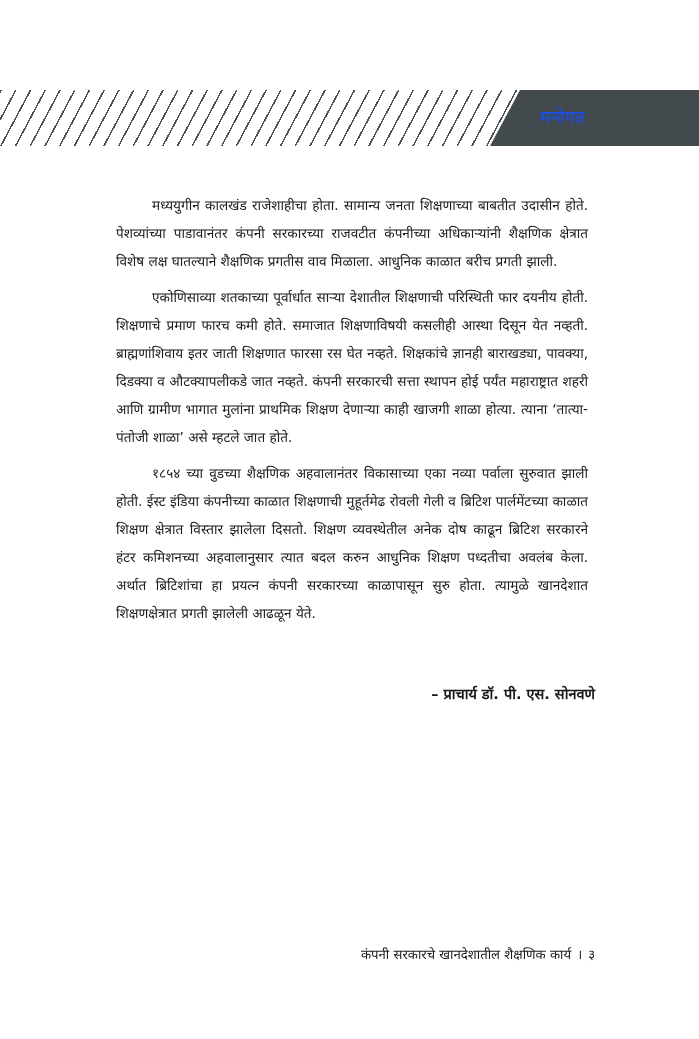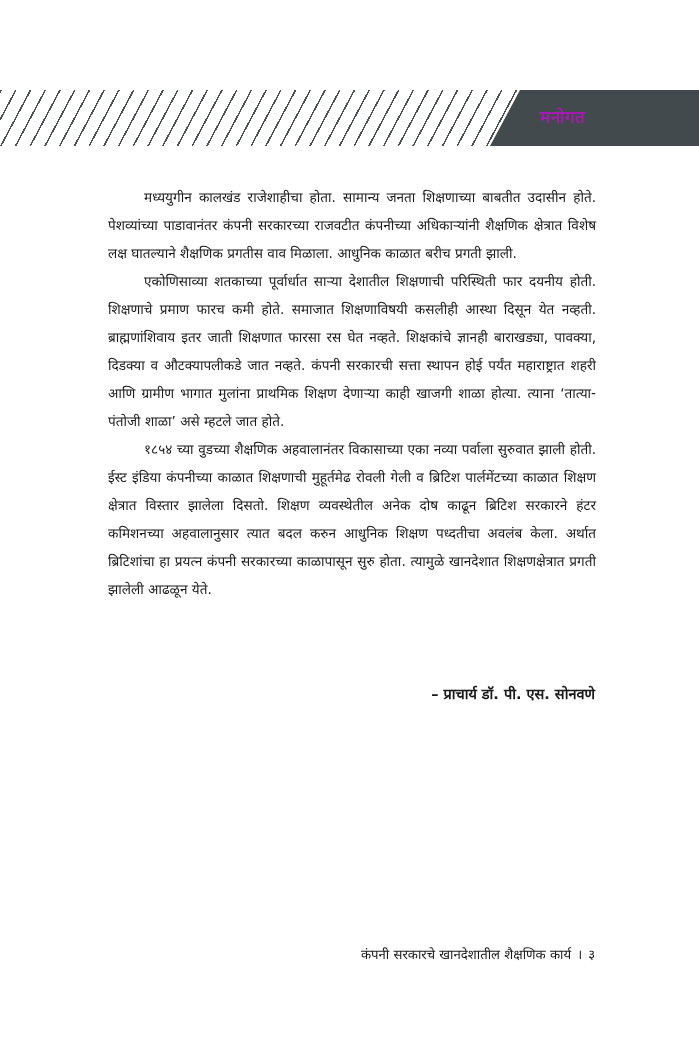--- a/index.html
+++ b/index.html
@@ -42,39 +42,39 @@
       top: 0;
       width: 209px;
       height: 56px;
       background: #434a4d;
       clip-path: polygon(30px 0, 209px 0, 209px 56px, 0 56px);
     }
     .tab-title {
       position: absolute;
       left: 540px;
       top: 12px;
-      color: #a21caf;
+      color: #1d4ed8;
       font-family: "DejaVu Sans", sans-serif;
       font-size: 17px;
       font-weight: bold;
       letter-spacing: 0.5px;
       line-height: 30px;
     }
     .body-text {
       position: absolute;
       left: 108px;
       top: 183px;
       width: 488px;
       font-family: "DejaVu Sans", sans-serif;
       font-size: 13.6px;
       line-height: 28px;
       text-align: justify;
     }
     .body-text p {
-      margin: 0;
+      margin: 8px;
       text-indent: 36px;
     }
     .signature {
       position: absolute;
       right: 104px;
       top: 680px;
       font-family: "DejaVu Sans", sans-serif;
       font-size: 14.5px;
       font-weight: bold;
       line-height: 28px;

